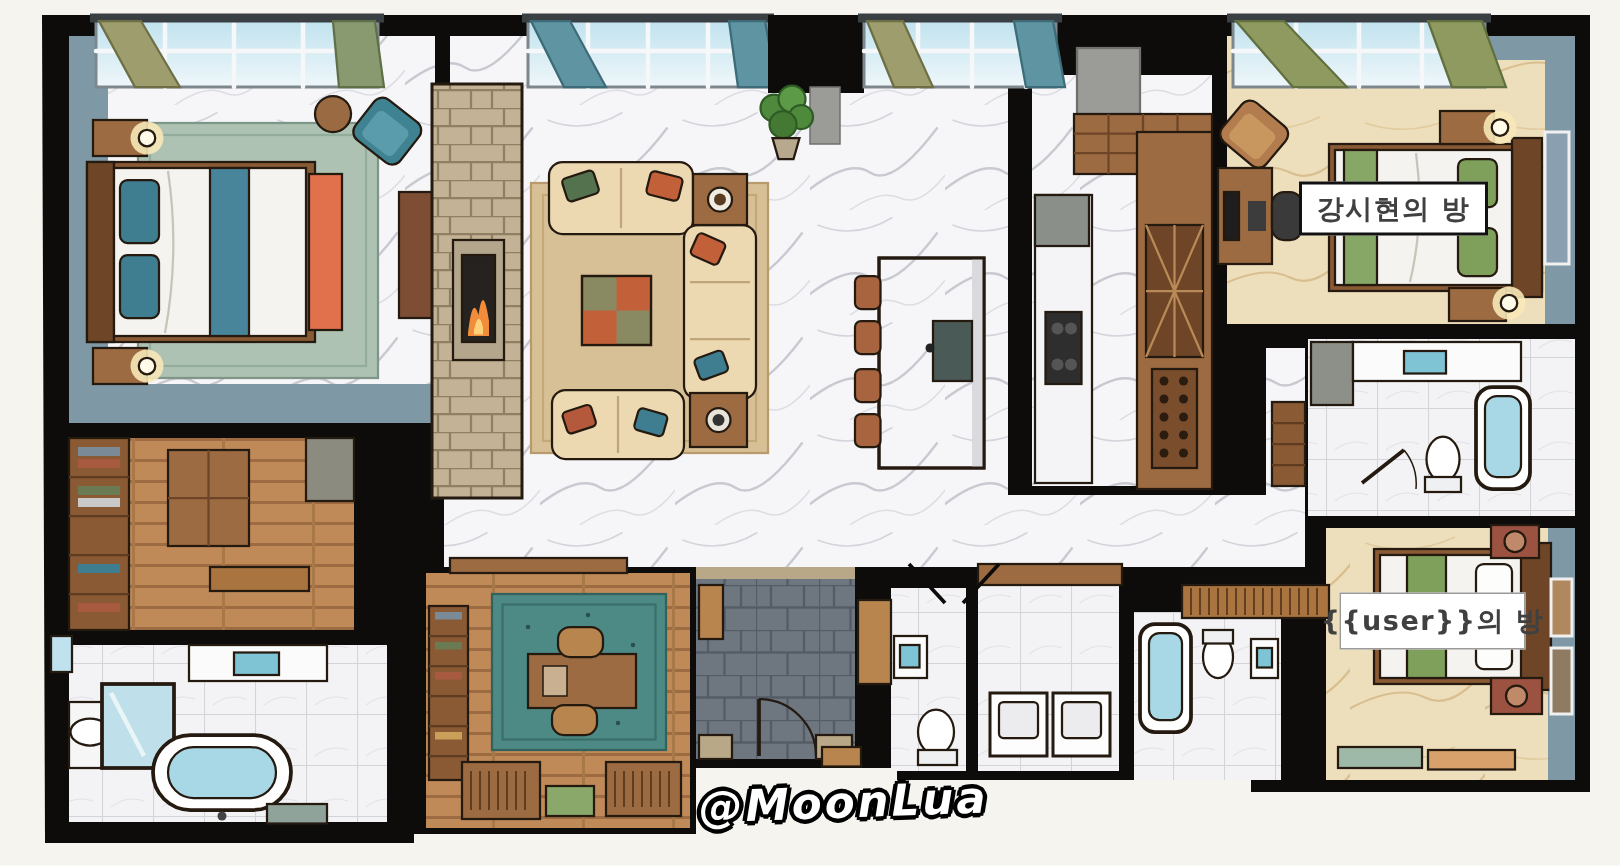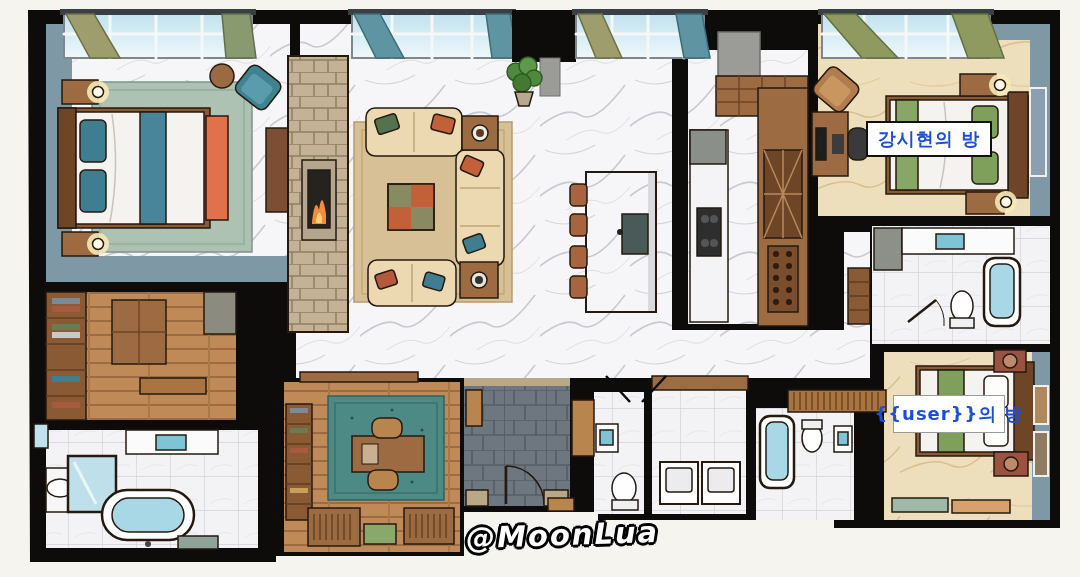--- a/index.html
+++ b/index.html
@@ -1,23 +1,23 @@
 <!DOCTYPE html>
 <html><head>
 <meta charset="utf-8">
 <style>
   html,body{margin:0;padding:0;background:#ffffff;}
   #stage{position:relative;width:1080px;height:577px;background:#f6f4ee;overflow:hidden;
          font-family:"DejaVu Sans","Liberation Sans",sans-serif;}
   #plan-svg{position:absolute;left:0;top:0;}
   .room-label{position:absolute;display:flex;align-items:center;justify-content:center;
-              background:#ffffff;color:#1d4ed8;font-weight:bold;font-size:18px;letter-spacing:1px;
+              background:#ffffff;color:#404040;font-weight:bold;font-size:18px;letter-spacing:1px;
               box-sizing:border-box;white-space:nowrap;}
   #label-kang{left:866px;top:121px;width:126px;height:36px;border:2.5px solid #111;}
-  #label-user{left:893px;top:395px;width:112px;height:38px;border:1.5px solid #9a9a9a;}
+  #label-user{left:893px;top:395px;width:124px;height:38px;border:1.5px solid #9a9a9a;}
   #watermark{position:absolute;left:466px;top:518px;font-size:29px;font-style:italic;font-weight:bold;
              color:#ffffff;letter-spacing:2px;transform:rotate(-2deg);
              text-shadow:-2px -2px 0 #000,2px -2px 0 #000,-2px 2px 0 #000,2px 2px 0 #000,0 3px 0 #000,3px 0 0 #000,-3px 0 0 #000,0 -3px 0 #000;}
 </style>
 </head>
 <body>
 
 <div id="stage">
 
 <svg id="plan-svg" width="1080" height="577" viewBox="0 0 1080 577">

